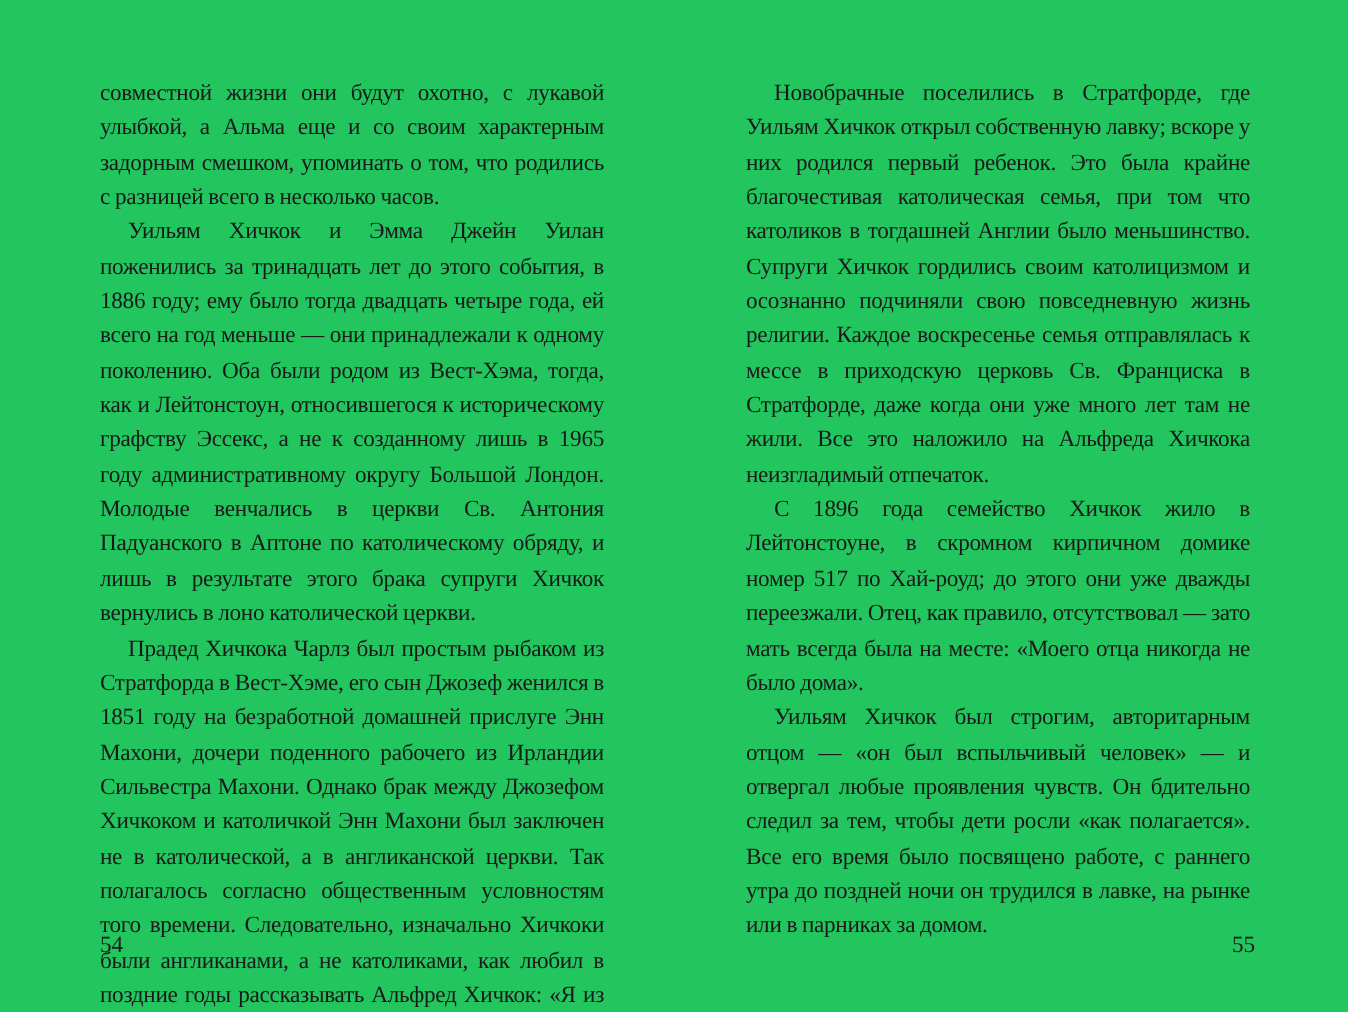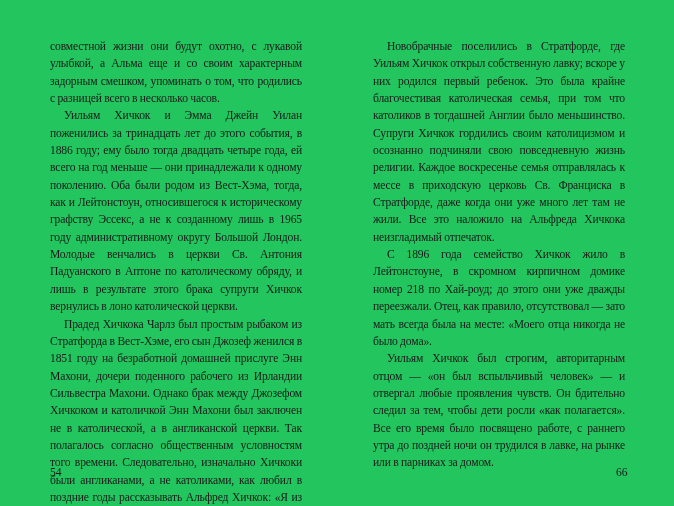--- a/index.html
+++ b/index.html
@@ -59,20 +59,20 @@
       <p class="indent">Уильям Хичкок и Эмма Джейн Уилан поженились за тринадцать лет до этого события, в 1886 году; ему было тогда двадцать четыре года, ей всего на год меньше — они принадлежали к одному поколению. Оба были родом из Вест-Хэма, тогда, как и Лейтонстоун, относившегося к историческому графству Эссекс, а не к созданному лишь в 1965 году административному округу Большой Лондон. Молодые венчались в церкви Св. Антония Падуанского в Аптоне по католическому обряду, и лишь в результате этого брака супруги Хичкок вернулись в лоно католической церкви.</p>
       <p class="indent">Прадед Хичкока Чарлз был простым рыбаком из Стратфорда в Вест-Хэме, его сын Джозеф женился в 1851 году на безработной домашней прислуге Энн Махони, дочери поденного рабочего из Ирландии Сильвестра Махони. Однако брак между Джозефом Хичкоком и католичкой Энн Махони был заключен не в католической, а в англиканской церкви. Так полагалось согласно общественным условностям того времени. Следовательно, изначально Хичкоки были англиканами, а не католиками, как любил в поздние годы рассказывать Альфред Хичкок: «Я из католической семьи, это в Англии уже само по себе экзотика».</p>
 
     </div>
   </div>
   <div class="page-number page-number-left">54</div>
 
   <div class="page page-right">
     <div class="text-block">
       <p class="indent">Новобрачные поселились в Стратфорде, где Уильям Хичкок открыл собственную лавку; вскоре у них родился первый ребенок. Это была крайне благочестивая католическая семья, при том что католиков в тогдашней Англии было меньшинство. Супруги Хичкок гордились своим католицизмом и осознанно подчиняли свою повседневную жизнь религии. Каждое воскресенье семья отправлялась к мессе в приходскую церковь Св. Франциска в Стратфорде, даже когда они уже много лет там не жили. Все это наложило на Альфреда Хичкока неизгладимый отпечаток.</p>
-      <p class="indent">С 1896 года семейство Хичкок жило в Лейтонстоуне, в скромном кирпичном домике номер 218 по Хай-роуд; до этого они уже дважды переезжали. Отец, как правило, отсутствовал — зато мать всегда была на месте: «Моего отца никогда не было дома».</p>
+      <p class="indent">С 1896 года семейство Хичкок жило в Лейтонстоуне, в скромном кирпичном домике номер 517 по Хай-роуд; до этого они уже дважды переезжали. Отец, как правило, отсутствовал — зато мать всегда была на месте: «Моего отца никогда не было дома».</p>
       <p class="indent">Уильям Хичкок был строгим, авторитарным отцом — «он был вспыльчивый человек» — и отвергал любые проявления чувств. Он бдительно следил за тем, чтобы дети росли «как полагается». Все его время было посвящено работе, с раннего утра до поздней ночи он трудился в лавке, на рынке или в парниках за домом.</p>
 
     </div>
   </div>
-  <div class="page-number page-number-right">66</div>
+  <div class="page-number page-number-right">55</div>
 
 </div>
 
 </body></html>

